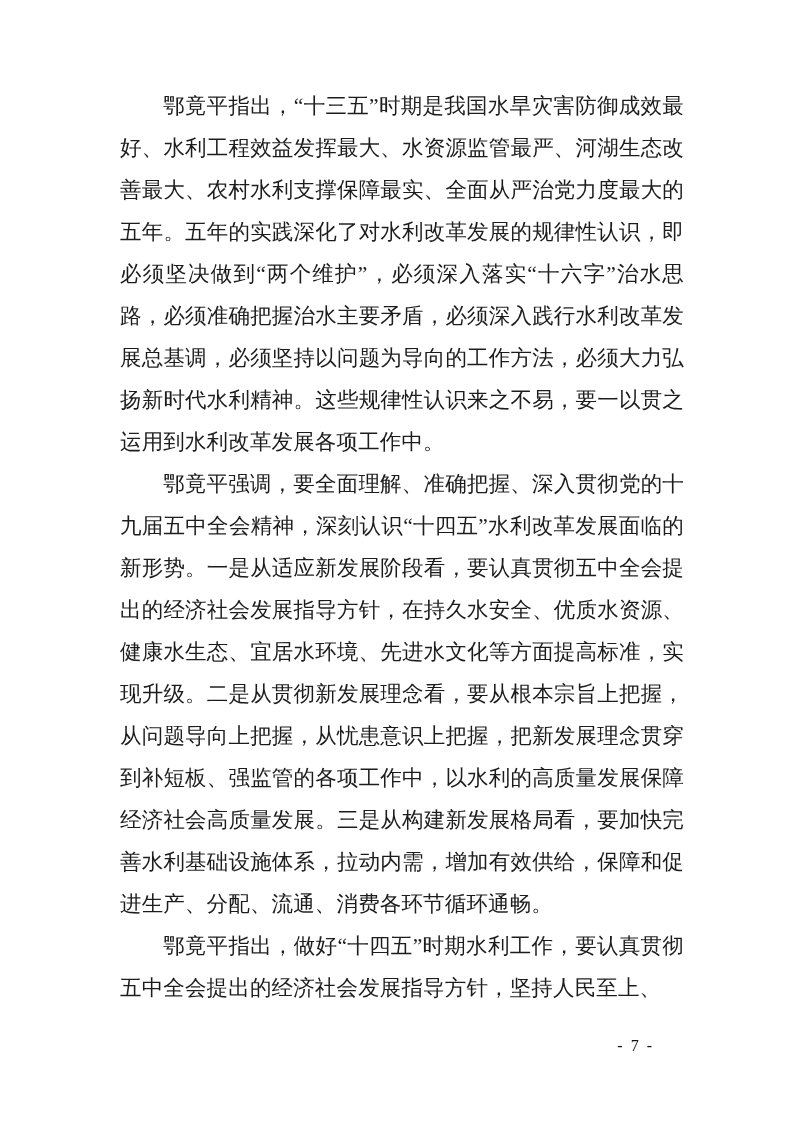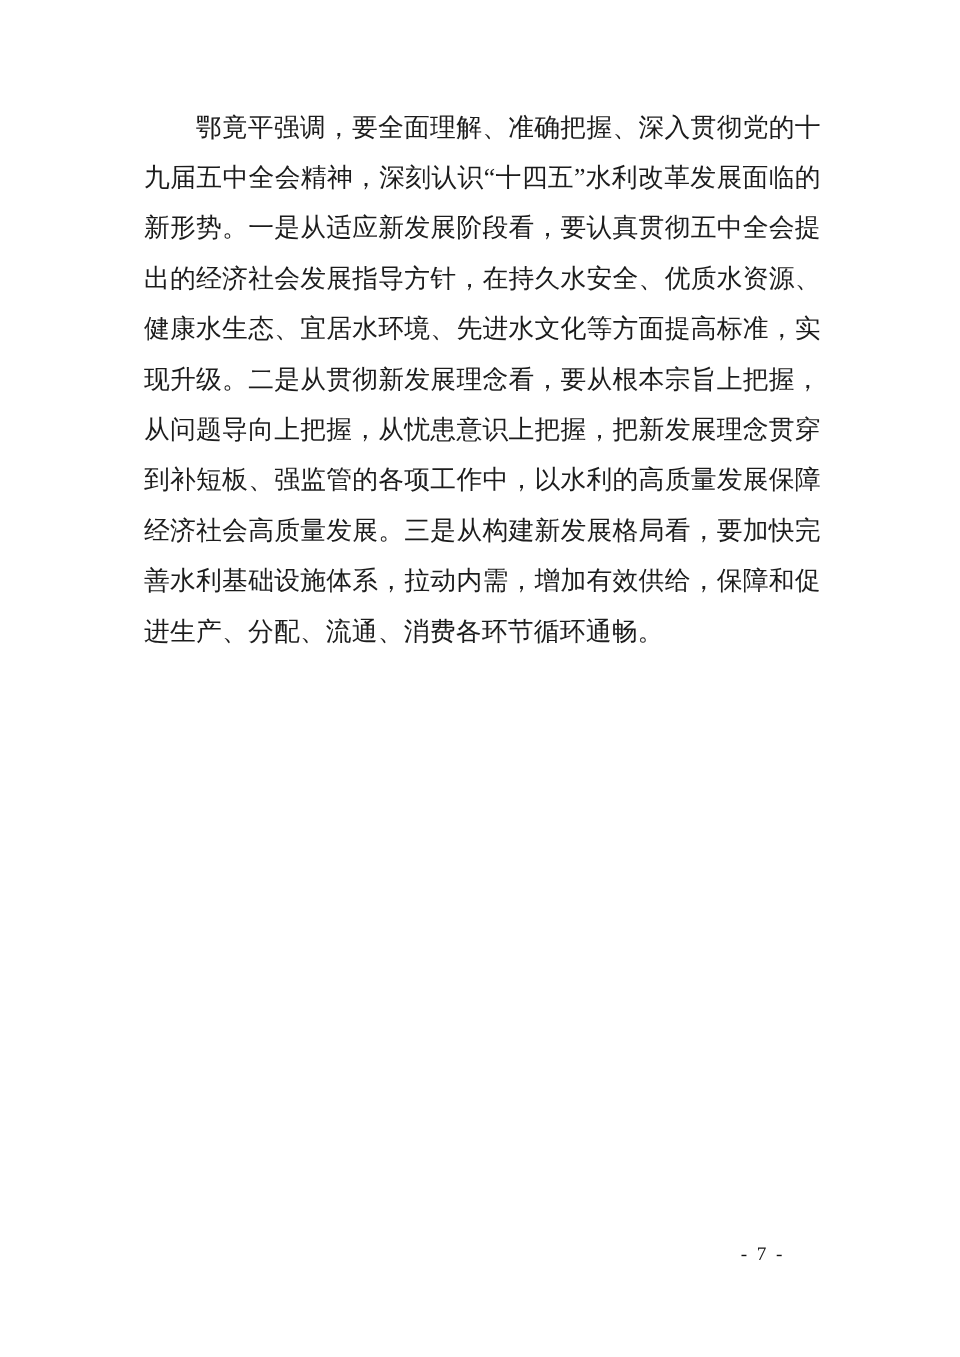--- a/index.html
+++ b/index.html
@@ -51,16 +51,18 @@
     color: #111111;
     letter-spacing: 2px;
     font-family: "Liberation Serif", "DejaVu Serif", serif;
   }
 </style>
 </head>
 <body>
 
 <div class="doc-page">
   <div class="doc-body">
+    <p>鄂竟平指出，“十三五”时期是我国水旱灾害防御成效最好、水利工程效益发挥最大、水资源监管最严、河湖生态改善最大、农村水利支撑保障最实、全面从严治党力度最大的五年。五年的实践深化了对水利改革发展的规律性认识，即必须坚决做到“两个维护”，必须深入落实“十六字”治水思路，必须准确把握治水主要矛盾，必须深入践行水利改革发展总基调，必须坚持以问题为导向的工作方法，必须大力弘扬新时代水利精神。这些规律性认识来之不易，要一以贯之运用到水利改革发展各项工作中。</p>
     <p>鄂竟平强调，要全面理解、准确把握、深入贯彻党的十九届五中全会精神，深刻认识“十四五”水利改革发展面临的新形势。一是从适应新发展阶段看，要认真贯彻五中全会提出的经济社会发展指导方针，在持久水安全、优质水资源、健康水生态、宜居水环境、先进水文化等方面提高标准，实现升级。二是从贯彻新发展理念看，要从根本宗旨上把握，从问题导向上把握，从忧患意识上把握，把新发展理念贯穿到补短板、强监管的各项工作中，以水利的高质量发展保障经济社会高质量发展。三是从构建新发展格局看，要加快完善水利基础设施体系，拉动内需，增加有效供给，保障和促进生产、分配、流通、消费各环节循环通畅。</p>
+    <p>鄂竟平指出，做好“十四五”时期水利工作，要认真贯彻五中全会提出的经济社会发展指导方针，坚持人民至上、</p>
   </div>
   <div class="page-number">- 7 -</div>
 </div>
 
 </body></html>

